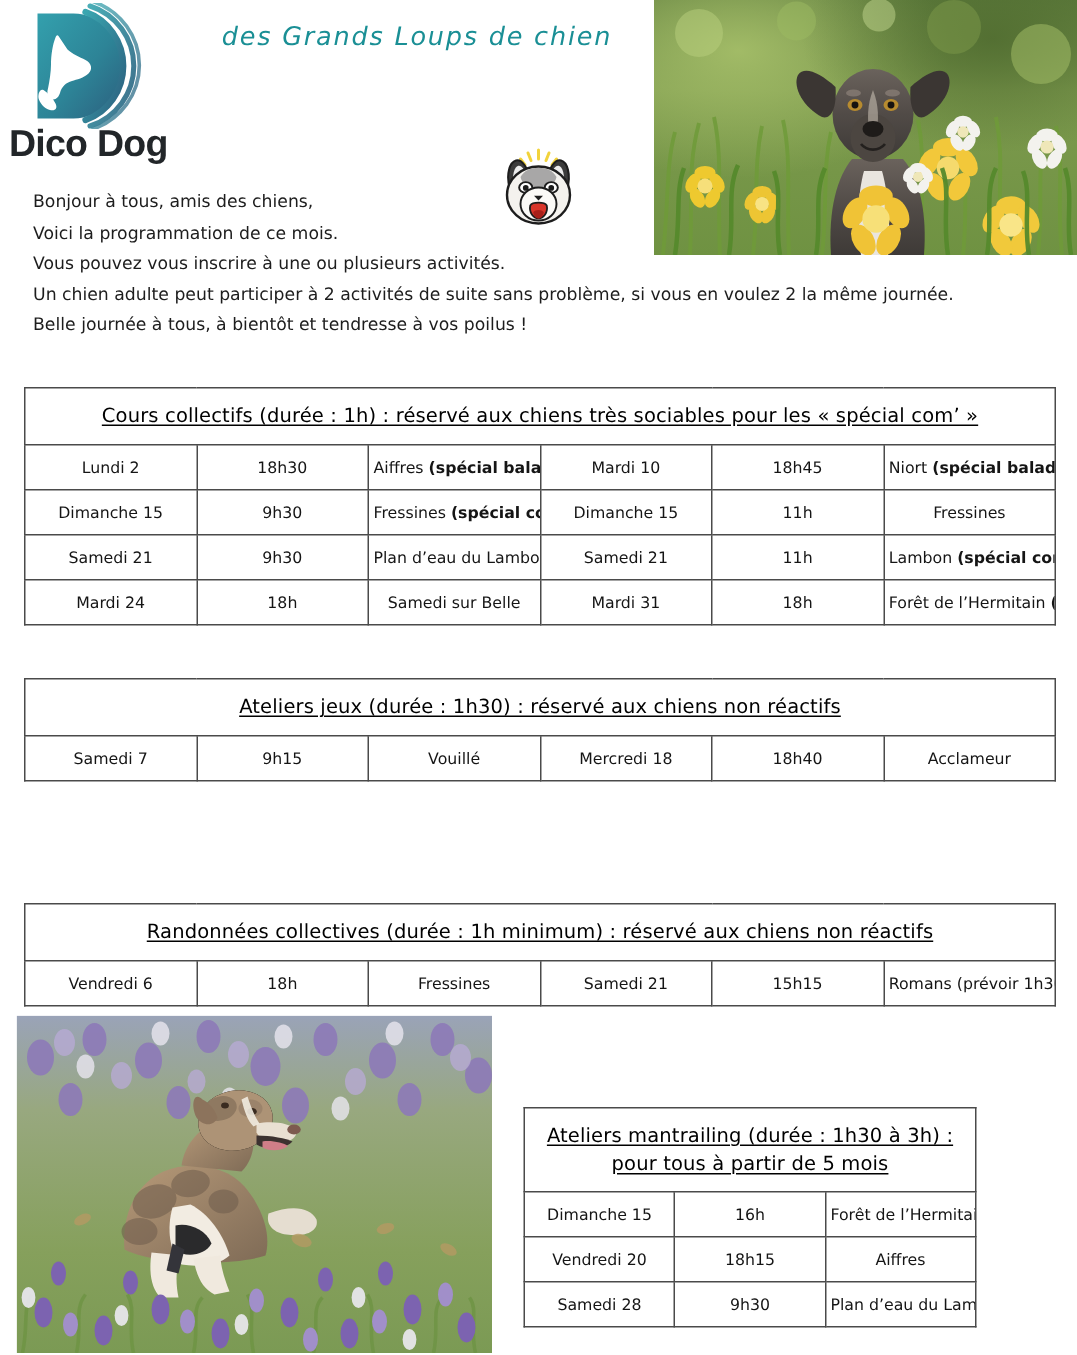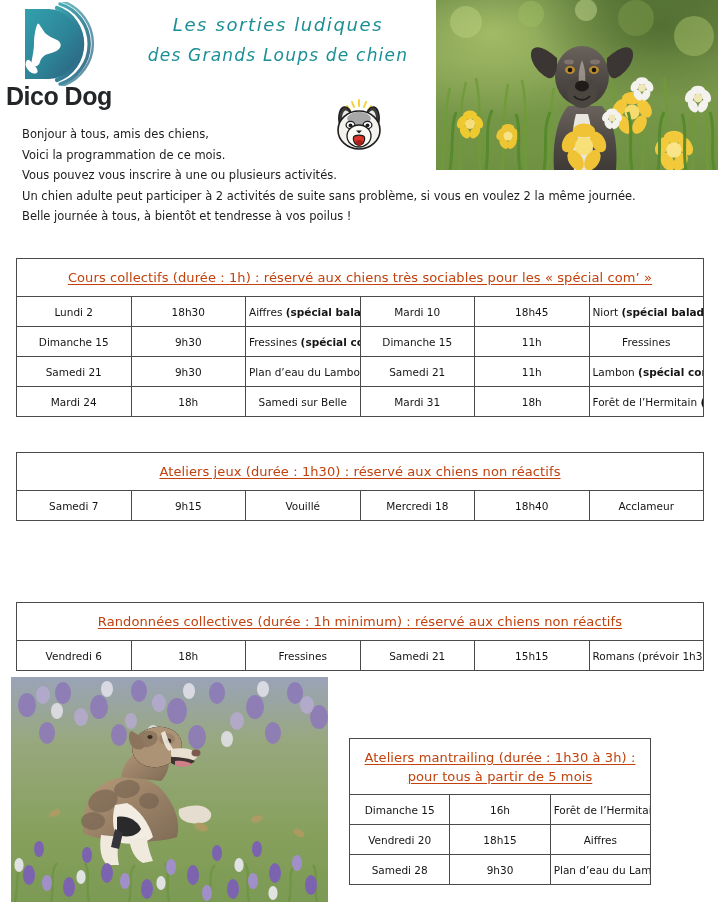--- a/index.html
+++ b/index.html
@@ -112,21 +112,21 @@
     box-sizing: border-box;
     overflow: hidden;
     white-space: nowrap;
   }
   .sched-table .hdr-cell {
     border: 1px solid #4a4a4a;
     height: 38px;
     padding: 2px 4px;
   }
   .hdr-text {
-    color: #c2410c;
+    color: #000000;
     font-size: 13px;
     text-decoration: underline;
     text-underline-offset: 2px;
     letter-spacing: 0.1px;
     white-space: nowrap;
     display: block;
     text-align: center;
   }
   .hdr-text.two-line {
     white-space: normal;
@@ -225,21 +225,20 @@
                    C26.5,70 25,72 22,71.5
                    C18.5,71 15.5,68 14,64.5
                    C12.8,61.6 14.4,56.6 17,58 Z"></path>
         </g>
       </svg>
     </div>
     <div id="logo-wordmark">Dico Dog</div>
   </div>
 
   <div id="title-script">
-    <span class="tl">Les  sorties  ludiques</span>
     <span class="tl tl2">des  Grands  Loups  de  chien</span>
   </div>
 
   <div id="husky-emoji">
     <svg width="58" height="56" viewBox="0 0 58 56">
 
       <g stroke="#f2d33c" stroke-width="2" stroke-linecap="round">
         <line x1="29" y1="2" x2="29" y2="8"></line>
         <line x1="22" y1="4" x2="24" y2="9"></line>
         <line x1="36" y1="4" x2="34" y2="9"></line>

